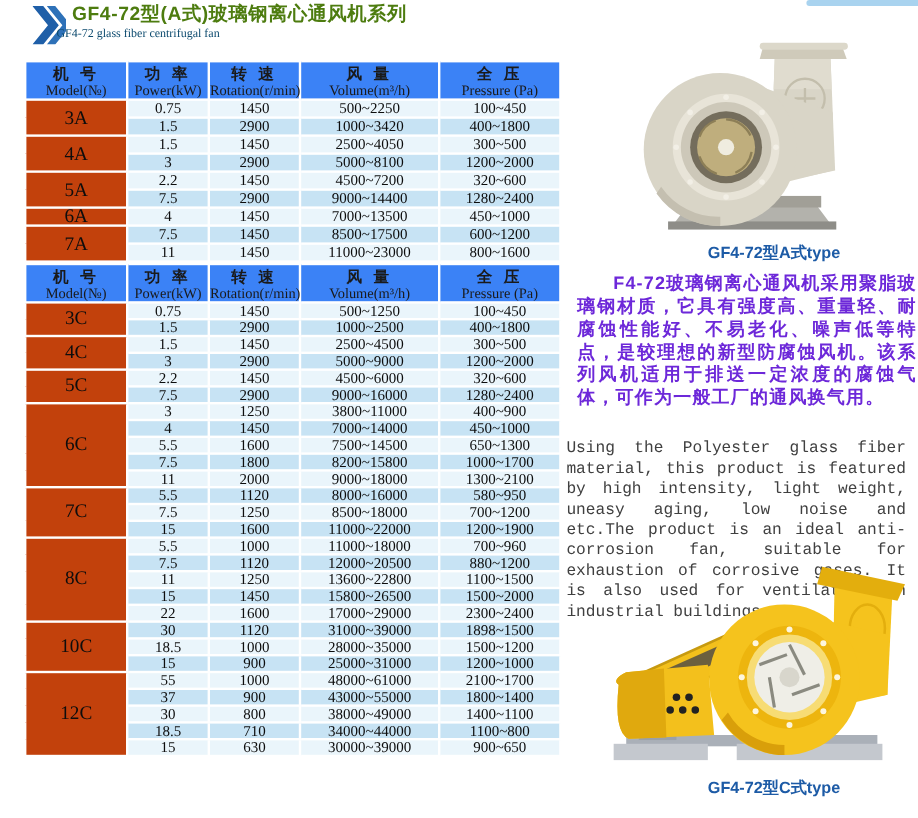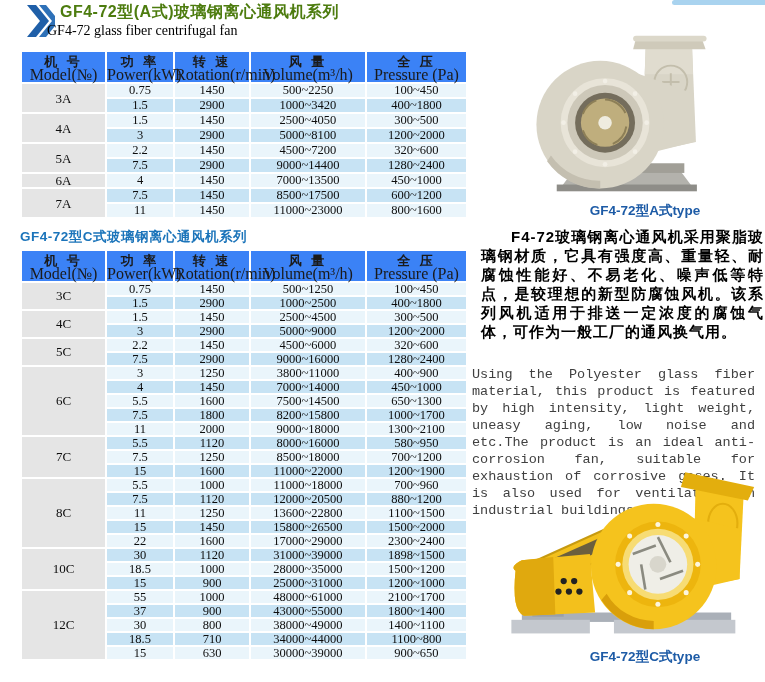--- a/index.html
+++ b/index.html
@@ -8,47 +8,47 @@
     font-family:"Liberation Sans",sans-serif;color:#111;overflow:hidden;
   }
   
   .top-strip{position:absolute;top:0;right:0;width:93px;height:5px;
     background:#a9d3ef;border-radius:3px 0 0 3px;}
   
   .hdr-icon{position:absolute;left:27px;top:5px;width:28px;height:32px;}
   .page-title{position:absolute;left:60px;top:2px;font-size:16px;font-weight:bold;
     color:#4d7c0f;letter-spacing:0.5px;white-space:nowrap;}
   .page-subtitle{position:absolute;left:47px;top:23px;font-family:"Liberation Serif",serif;
-    font-size:14px;color:#000000;white-space:nowrap;}
+    font-size:10px;color:#0c4a6e;white-space:nowrap;}
   
   .left-col{position:absolute;left:20px;top:50px;width:446px;}
   .section-title{color:#1b74ba;font-weight:bold;font-size:13.5px;margin:0 0 3px 0;
     letter-spacing:0.5px;}
   .section-c-title{margin-top:9px;}
   table.spec{width:446px;border-collapse:collapse;table-layout:fixed;}
   table.spec th,table.spec td{border:2px solid #ffffff;text-align:center;padding:0;}
   table.spec th{background:#3b82f6;padding:2px 0 1px 0;}
   table.spec th .zh{font-size:13px;font-weight:bold;color:#1a1a1a;letter-spacing:3px;line-height:15px;}
-  table.spec th .en{font-size:16px;font-weight:normal;font-family:"Liberation Serif",serif;
+  table.spec th .en{font-size:12px;font-weight:normal;font-family:"Liberation Serif",serif;
     color:#1a1a1a;line-height:12px;}
   table.spec td{font-family:"Liberation Serif",serif;font-size:12.5px;color:#0d0d0d;}
   table.t-a td{height:13px;line-height:13px;}
   table.t-c td{height:12px;line-height:12px;}
   tr.row-pale td{background:#eaf5fb;}
   tr.row-blue td{background:#c7e3f4;}
-  table.spec td.model{background:#e5e5e5;font-size:13px;}
+  table.spec td.model{background:#c2410c;font-size:16px;}
   
   .fan-a-wrap{position:absolute;left:478px;top:26px;width:287px;height:174px;}
   .caption{position:absolute;width:290px;left:500px;text-align:center;color:#1d5ba6;
     font-weight:bold;font-size:13.5px;}
   .caption-a{top:202px;}
   .caption-c{top:648px;}
   .para-zh{position:absolute;left:481px;top:227px;width:283px;font-size:15px;
     font-weight:bold;line-height:19px;text-align:justify;text-indent:2em;
-    color:#000000;letter-spacing:1px;}
+    color:#6d28d9;letter-spacing:1px;}
   .para-en{position:absolute;left:472px;top:366px;width:283px;
     font-family:Liberation Mono, monospace;font-size:13.5px;line-height:17px;
     text-align:justify;color:#404040;}
   .fan-c-wrap{position:absolute;left:488px;top:466px;width:277px;height:180px;}
 </style>
 </head>
 <body>
 
 <div class="top-strip"></div>
 
@@ -150,21 +150,20 @@
         </tr>
         <tr class="row-pale">
           <td>11</td>
           <td>1450</td>
           <td>11000~23000</td>
           <td>800~1600</td>
         </tr>
       </tbody>
   </table>
 
-  <div class="section-title section-c-title">GF4-72型C式玻璃钢离心通风机系列</div>
   <table class="spec t-c">
     <colgroup>
         <col style="width:85px">
         <col style="width:68px">
         <col style="width:76px">
         <col style="width:116px">
         <col style="width:101px">
       </colgroup>
     <thead>
         <tr>

